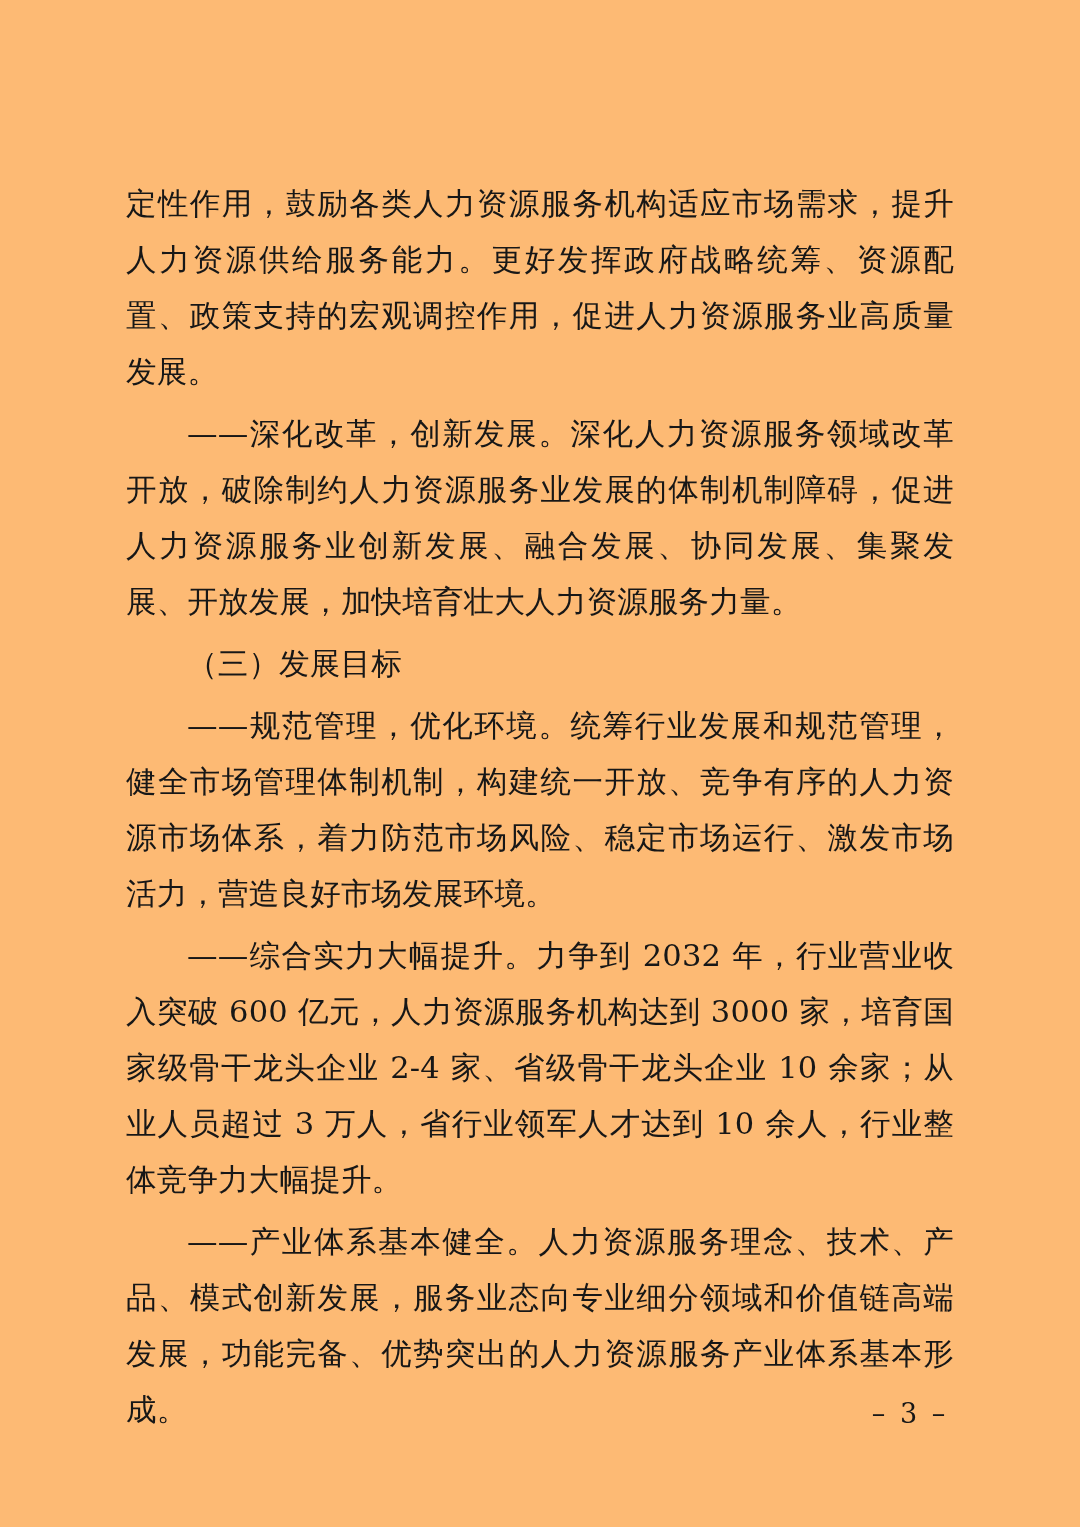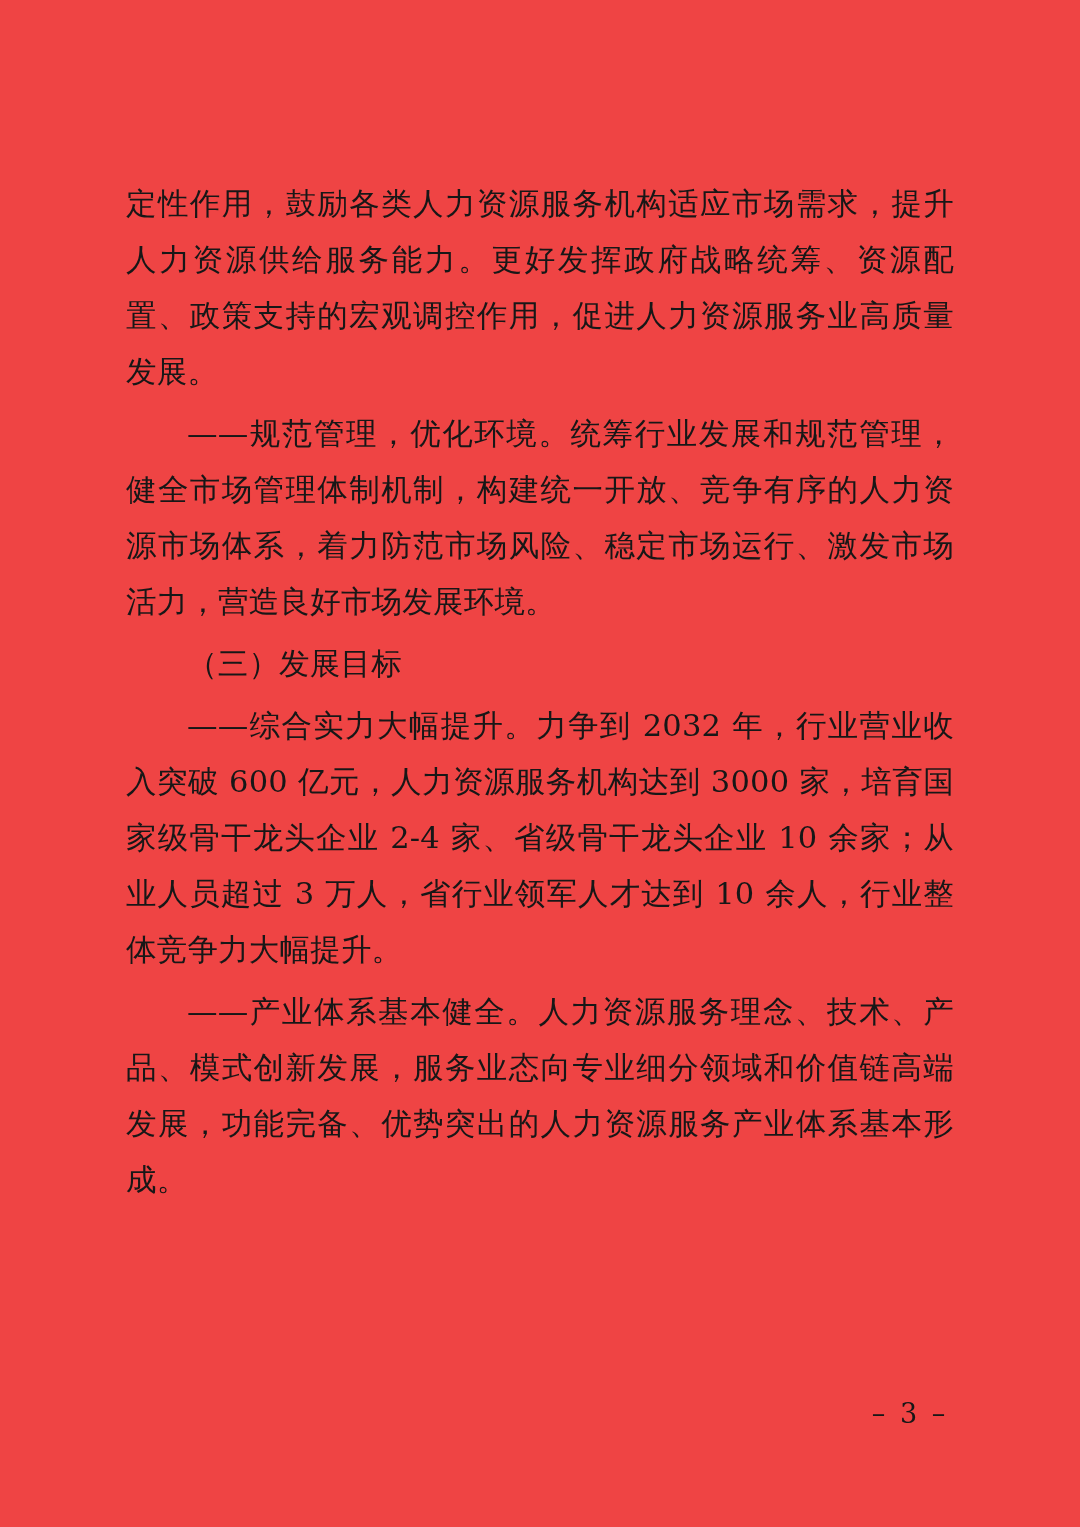--- a/index.html
+++ b/index.html
@@ -13,21 +13,21 @@
     position: relative;
     font-family: "DejaVu Serif", "Liberation Serif", serif;
     color: #1a1a1a;
   }
   .page {
     position: absolute;
     left: 0;
     top: 0;
     width: 1080px;
     height: 1527px;
-    background: #ef4444;
+    background: #fdba74;
     overflow: hidden;
     text-decoration: underline;
   }
   .content {
     position: absolute;
     left: 126px;
     top: 176px;
     width: 828px;
   }
   .para {
@@ -61,24 +61,25 @@
 </style>
 </head>
 <body>
 
 <div class="page">
 
   <div class="content">
 
     <p class="para">定性作用，鼓励各类人力资源服务机构适应市场需求，提升人力资源供给服务能力。更好发挥政府战略统筹、资源配置、政策支持的宏观调控作用，促进人力资源服务业高质量发展。</p>
 
+    <p class="para indent">——深化改革，创新发展。深化人力资源服务领域改革开放，破除制约人力资源服务业发展的体制机制障碍，促进人力资源服务业创新发展、融合发展、协同发展、集聚发展、开放发展，加快培育壮大人力资源服务力量。</p>
+
+    <p class="para indent">（三）发展目标</p>
 
     <p class="para indent">——规范管理，优化环境。统筹行业发展和规范管理，健全市场管理体制机制，构建统一开放、竞争有序的人力资源市场体系，着力防范市场风险、稳定市场运行、激发市场活力，营造良好市场发展环境。</p>
-
-    <p class="para indent">（三）发展目标</p>
 
     <p class="para indent">——综合实力大幅提升。力争到 2032 年，行业营业收入突破 600 亿元，人力资源服务机构达到 3000 家，培育国家级骨干龙头企业 2-4 家、省级骨干龙头企业 10 余家；从业人员超过 3 万人，省行业领军人才达到 10 余人，行业整体竞争力大幅提升。</p>
 
 
     <p class="para indent">——产业体系基本健全。人力资源服务理念、技术、产品、模式创新发展，服务业态向专业细分领域和价值链高端发展，功能完备、优势突出的人力资源服务产业体系基本形成。</p>
 
   </div>
 
   <div class="page-number">
     <span class="pn-inner">– 3 –</span>

